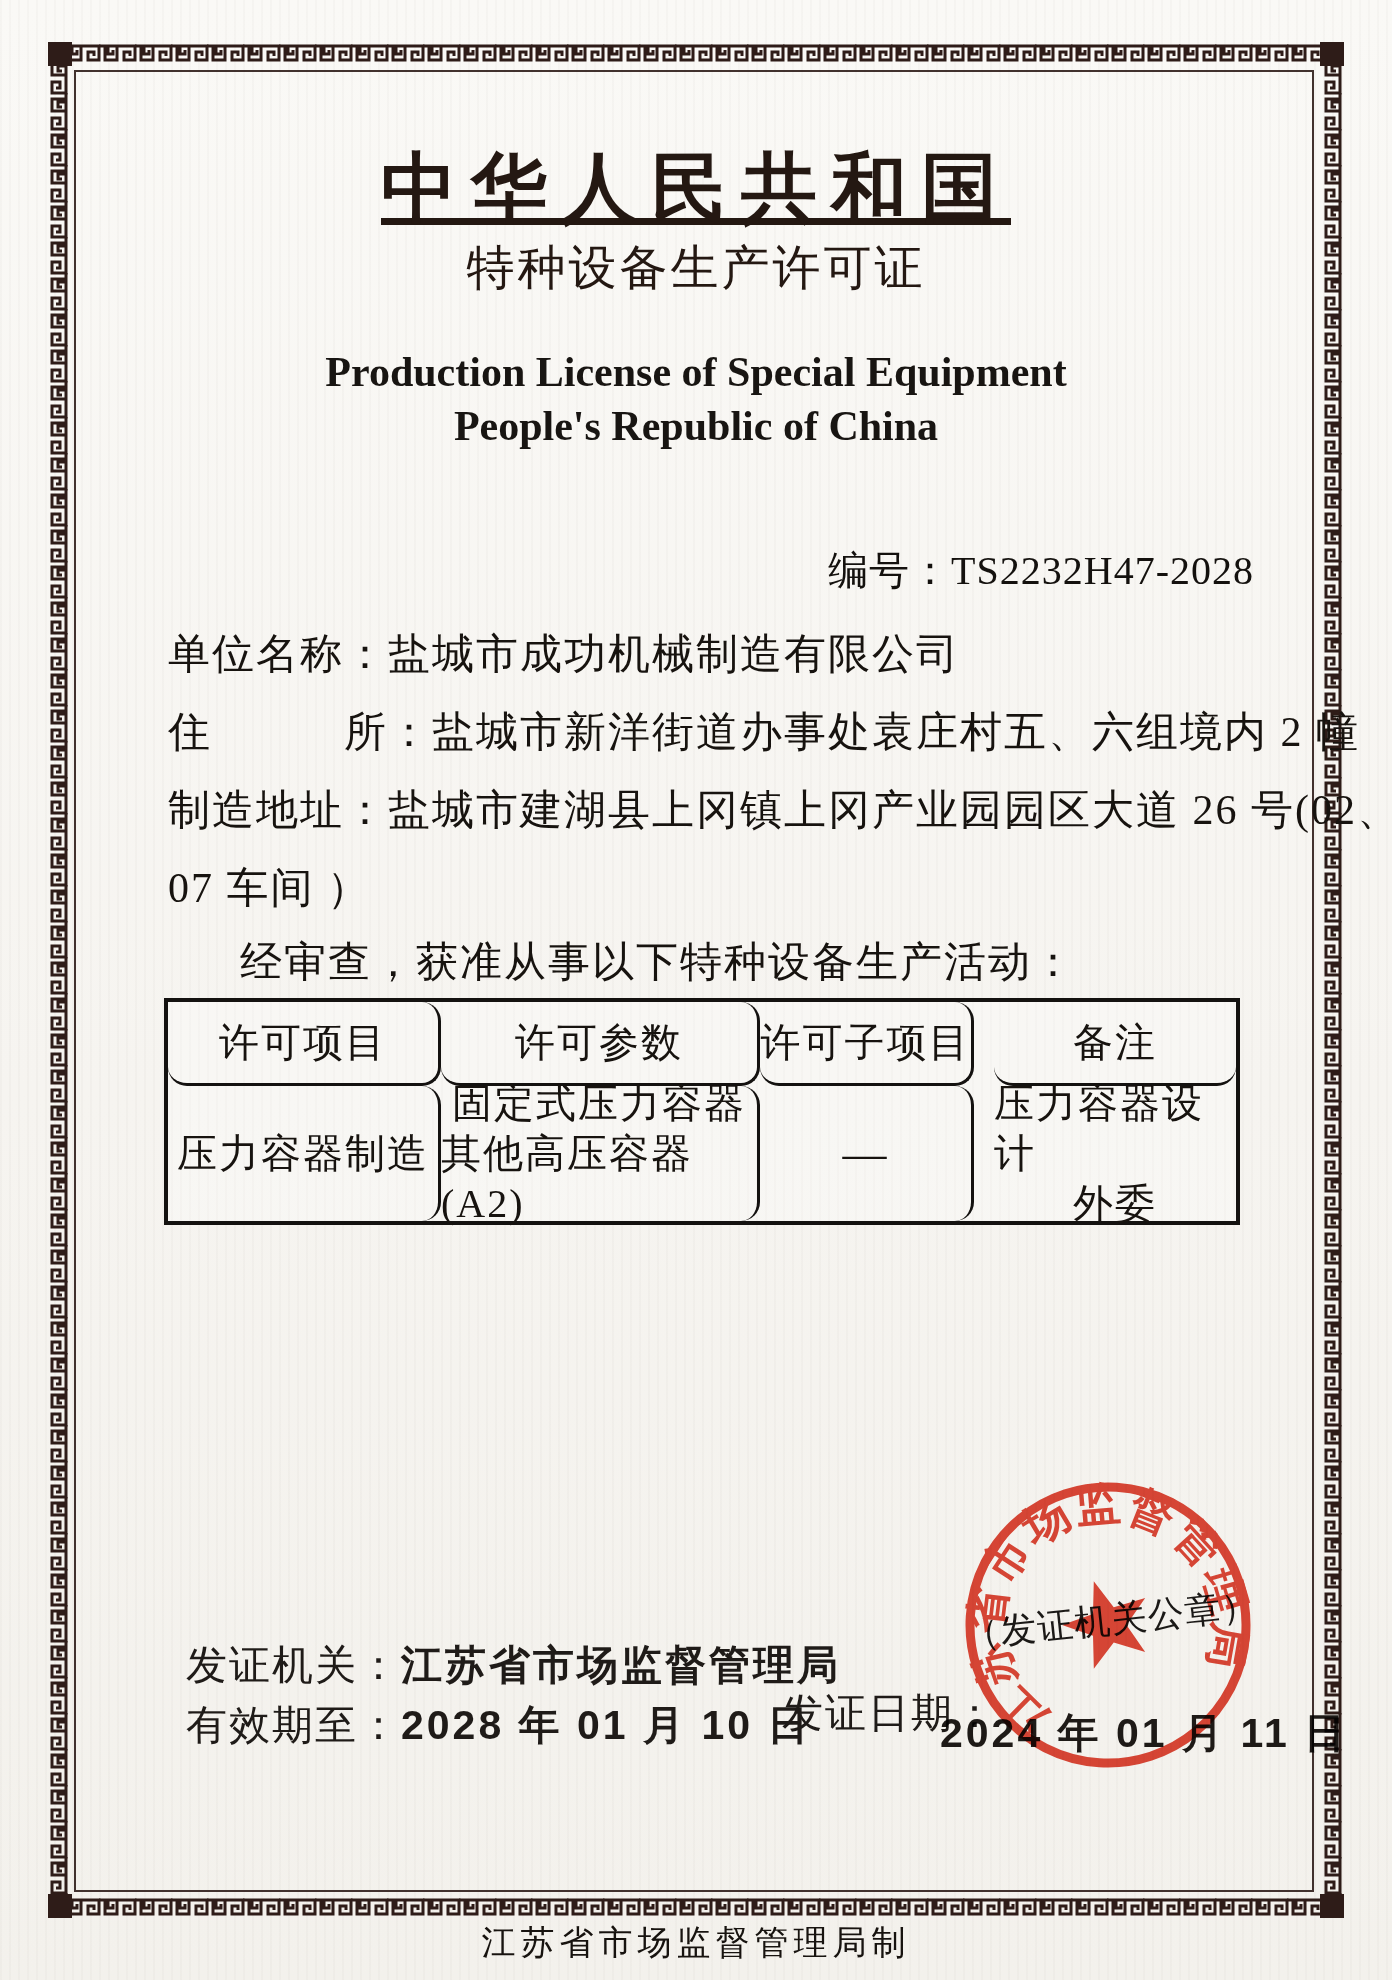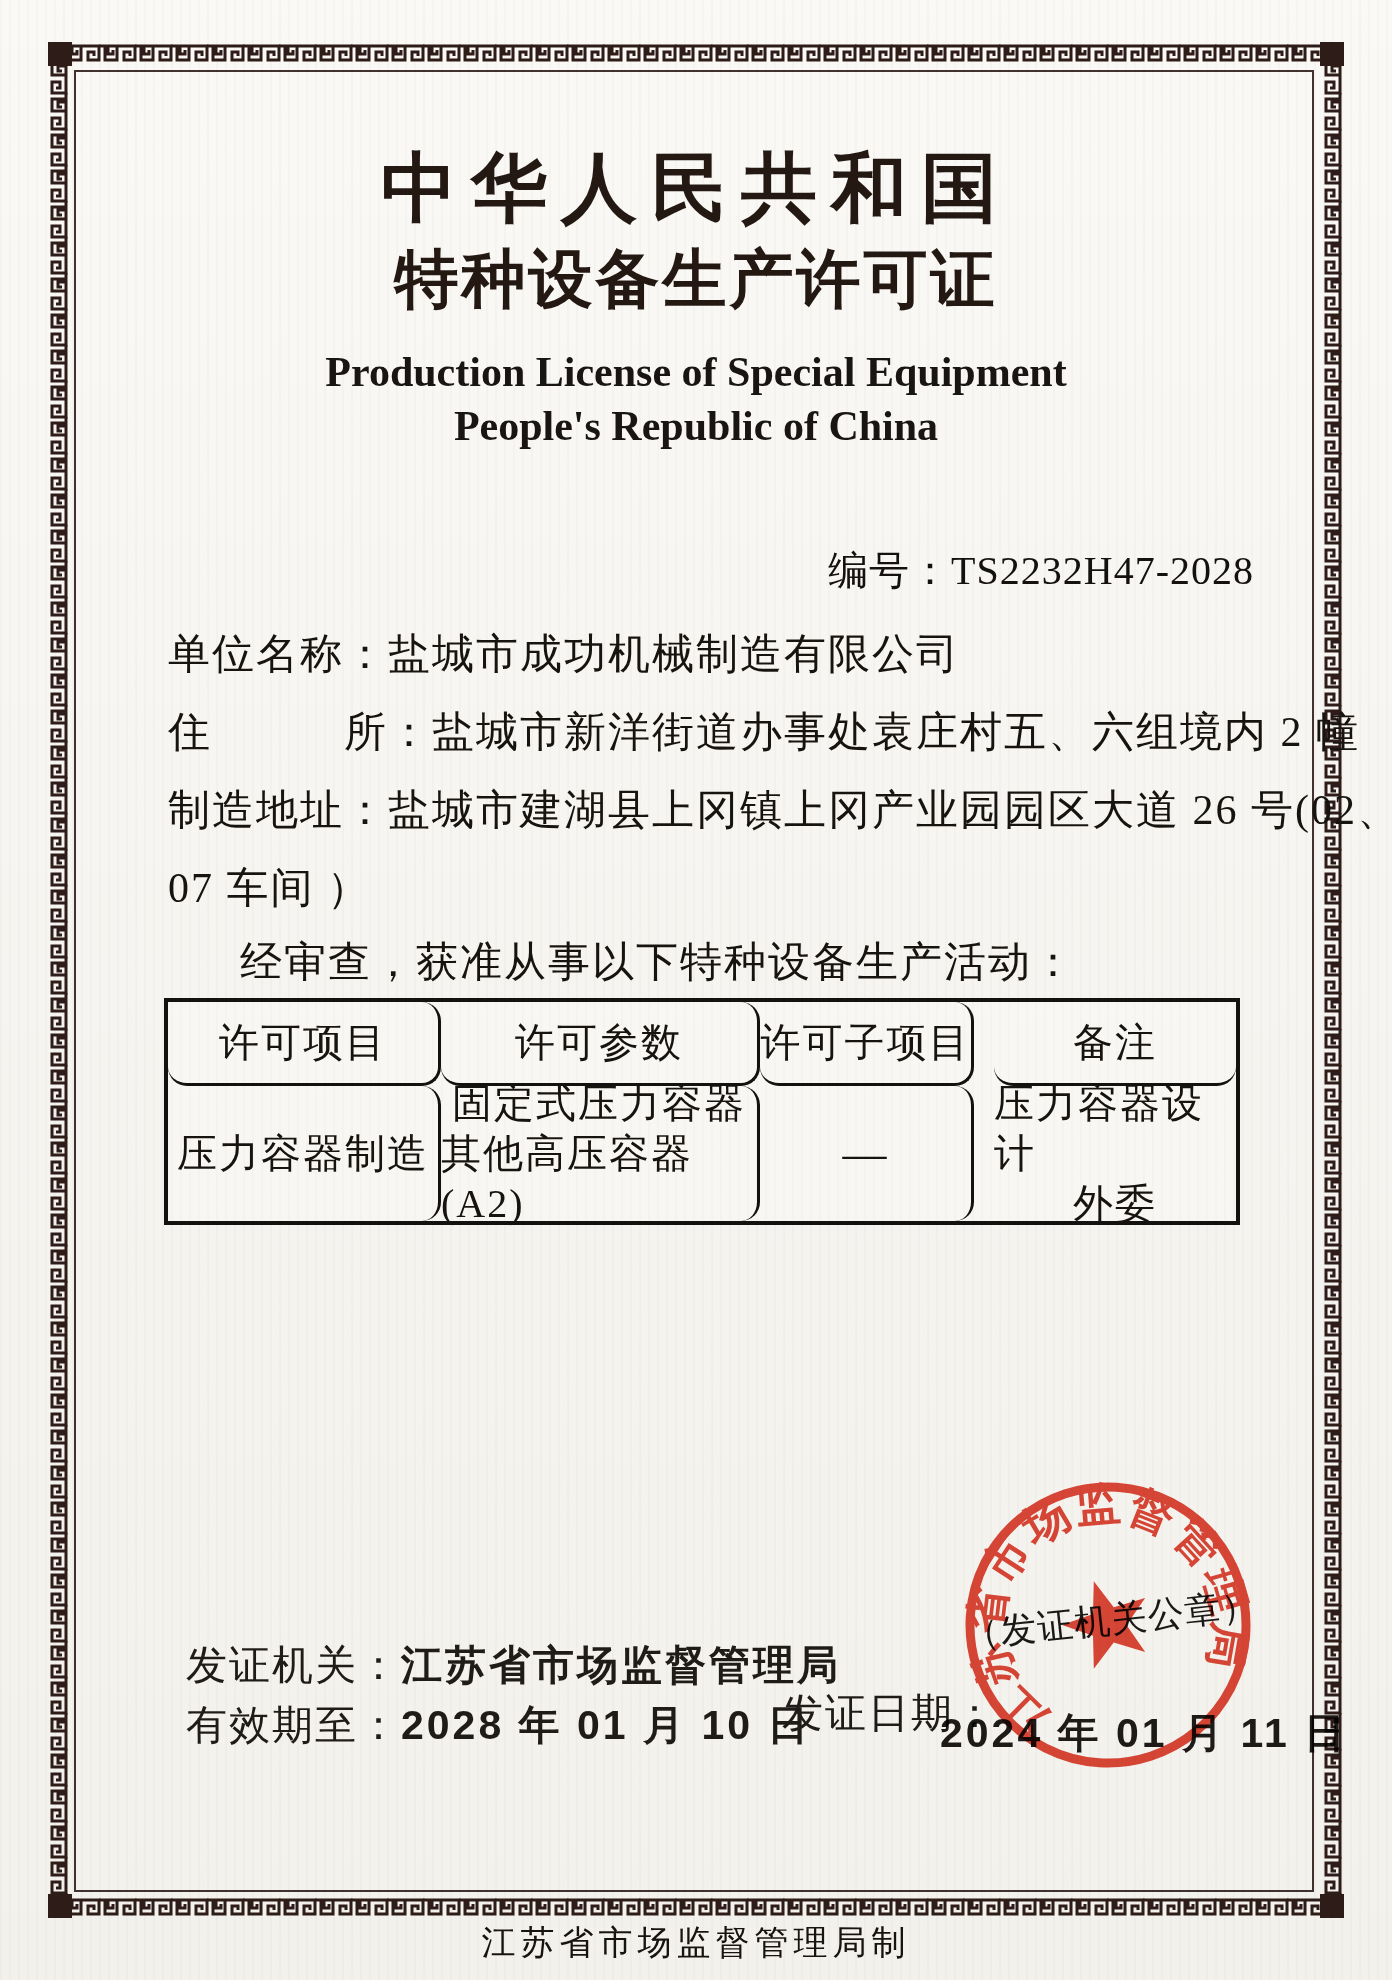--- a/index.html
+++ b/index.html
@@ -16,22 +16,22 @@
   }
   
   .band{position:absolute;}
   .corner{position:absolute;width:24px;height:24px;background:#2e1c18;}
   .inner-line{
     position:absolute;left:74px;top:70px;width:1240px;height:1822px;
     border:2.5px solid #2e1c18;box-sizing:border-box;opacity:.9;
   }
   
   .t-center{position:absolute;left:0;width:100%;text-align:center;}
-  .title-cn1{top:138px;font-size:76px;font-weight:bold;letter-spacing:14px;color:#241812;}
-  .title-cn2{top:236px;font-size:64px;font-weight:bold;letter-spacing:3px;color:#241812;}
+  .title-cn1{top:138px;font-size:76px;font-weight:bold;letter-spacing:14px;color:#241812;text-decoration:underline;}
+  .title-cn2{top:236px;font-size:48px;font-weight:normal;letter-spacing:3px;color:#241812;}
   .title-en{font-weight:bold;font-size:42px;color:#181512;}
   .title-en1{top:348px;}
   .title-en2{top:402px;}
   
   .license-no{
     position:absolute;top:543px;right:138px;font-size:40px;color:#14110e;
     letter-spacing:1px;
   }
   
   .field{position:absolute;left:168px;font-size:42px;color:#17130f;letter-spacing:2px;white-space:nowrap;}

